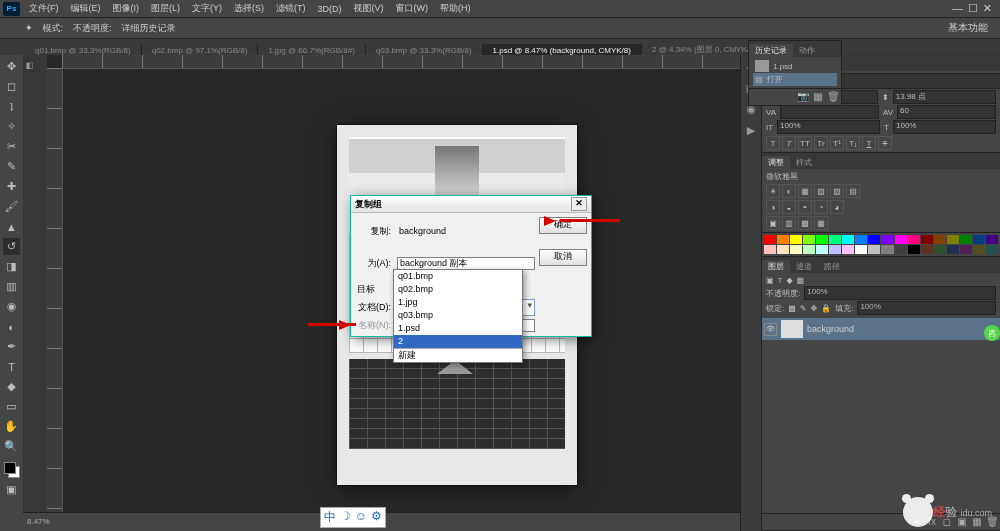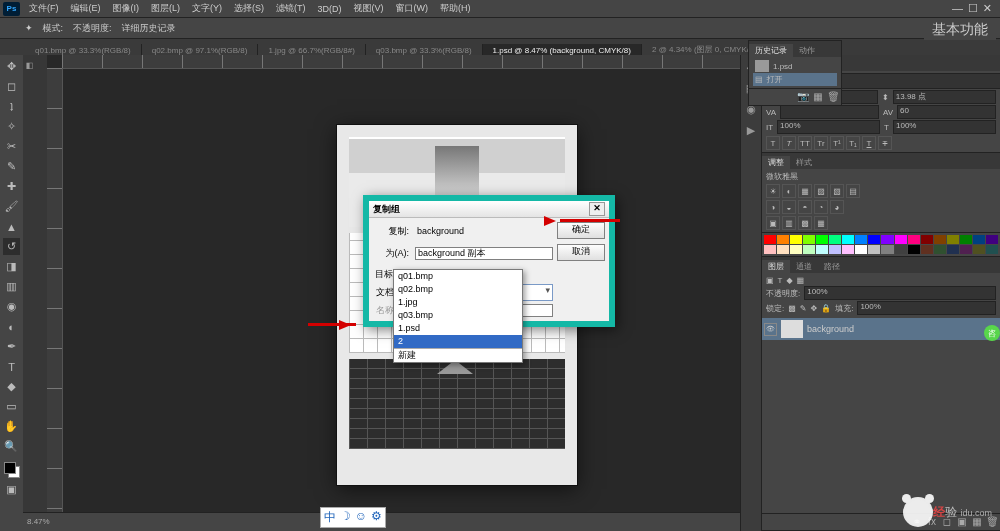--- a/index.html
+++ b/index.html
@@ -1,21 +1,21 @@
 <!DOCTYPE html>
 <html><head>
 <meta charset="utf-8">
 <style>
 html,body{margin:0;padding:0;width:1000px;height:531px;background:#535353;font-family:"Microsoft YaHei",sans-serif;font-size:9px;color:#ccc;overflow:hidden;position:relative}
 .menubar{height:17px;background:#454545;display:flex;align-items:center;border-bottom:1px solid #222}
 .ps-logo{width:17px;height:14px;background:#001e36;color:#31a8ff;font-weight:bold;font-size:8px;display:flex;align-items:center;justify-content:center;margin:0 3px;border-radius:2px}
 .menu-item{padding:0 6px;cursor:pointer}
 .win-ctrls{margin-left:auto;display:flex;gap:5px;padding-right:8px;font-size:11px}
 .optbar{height:20px;background:#454545;display:flex;align-items:center;padding-left:25px;gap:10px;border-bottom:1px solid #222}
-.top-right-label{position:absolute;right:4px;top:20px;background:#454545;padding:1px 8px;font-size:14px}
+.top-right-label{position:absolute;right:4px;top:20px;background:#454545;padding:1px 8px;font-size:10px}
 .tabbar{height:18px;background:#3a3a3a;display:flex;align-items:flex-end;padding-left:25px;border-bottom:1px solid #222}
 .doc-tab{padding:2px 10px;background:#3a3a3a;color:#888;border-right:1px solid #222;font-size:8px;cursor:pointer}
 .doc-tab.active{background:#282828;color:#eee}
 .main{position:absolute;left:0;top:55px;right:0;bottom:0}
 
 .toolbar{position:absolute;left:0;top:0;width:23px;height:100%;background:#454545;border-right:1px solid #222;display:flex;flex-direction:column;align-items:center;padding-top:3px;gap:3px}
 .tool{width:17px;height:17px;display:flex;align-items:center;justify-content:center;cursor:pointer;color:#bbb;font-size:11px}
 .tool.active{background:#2d2d2d}
 .swatch-fgbg{position:relative;width:16px;height:16px;margin-top:4px}
 .fgbg-bg{position:absolute;right:0;bottom:0;width:10px;height:10px;background:#fff;border:1px solid #888}
@@ -55,28 +55,28 @@
 
 .swatches{display:grid;grid-template-columns:repeat(18,1fr);gap:1px;padding:2px}
 .sw{height:9px}
 
 .layer-row{display:flex;align-items:center;height:22px;background:#5a738b;gap:4px;padding:0 2px}
 .eye{width:11px;height:11px;border:1px solid #888;font-size:7px;display:flex;align-items:center;justify-content:center}
 .layer-thumb{width:22px;height:18px;background:#ddd}
 .layer-foot{display:flex;justify-content:flex-end;gap:3px;padding:2px;border-top:1px solid #222}
 .layer-foot span{width:12px;height:12px;color:#aaa;font-size:10px;text-align:center}
 
-.dialog{position:absolute;left:363px;top:195px;width:240px;background:#f0f0f0;color:#000;border:6px solid #14b8a6;box-shadow:3px 3px 12px rgba(0,0,0,.5);font-size:9px}
+.dialog{position:absolute;left:350px;top:195px;width:240px;background:#f0f0f0;color:#000;border:1px solid #14b8a6;box-shadow:3px 3px 12px rgba(0,0,0,.5);font-size:9px}
 .dlg-title{height:16px;background:linear-gradient(#fff,#e4e4e4);border-bottom:1px solid #bbb;display:flex;align-items:center;padding:0 4px;font-weight:bold}
 .dlg-close{margin-left:auto;width:14px;height:12px;border:1px solid #999;background:#eee;text-align:center;line-height:10px;cursor:pointer}
 .dlg-body{padding:4px;display:grid;grid-template-columns:38px 1fr 48px;gap:3px 4px;align-items:center}
 .dlg-label{text-align:right;padding-right:2px}
 .dlg-text{height:13px;padding:0 2px;line-height:13px}
 .dlg-input{height:13px;border:1px solid #808080;background:#fff;width:100%;box-sizing:border-box;padding:0 2px;font-size:9px}
-.dlg-btn{height:15px;border:1px solid #808080;background:linear-gradient(#fdfdfd,#e0e0e0);text-align:center;line-height:13px;cursor:pointer;font-size:9px;margin-bottom:2px}
+.dlg-btn{height:15px;border:1px solid #808080;background:linear-gradient(#fdfdfd,#e0e0e0);text-align:center;line-height:13px;cursor:pointer;font-size:9px;margin-bottom:12px}
 .dlg-section{grid-column:1/4;font-size:9px;padding-left:2px;margin-top:2px}
 .combo{flex:1;height:15px;border:1px solid #7a9ac7;background:#fff;display:flex;align-items:center;padding:0 2px;position:relative}
 .combo::after{content:"▾";position:absolute;right:2px;top:0;color:#555}
 .greyed{color:#999}
 
 .dropdown{position:absolute;left:393px;top:269px;width:128px;background:#fff;border:1px solid #7a7a7a;font-size:9px;color:#000;box-shadow:2px 2px 6px rgba(0,0,0,.4)}
 .dd-item{height:13px;line-height:13px;padding:0 4px;cursor:pointer}
 .dd-item.hl{background:#316ac5;color:#fff}
 .dd-item.sep{border-top:1px solid #aaa}
 

